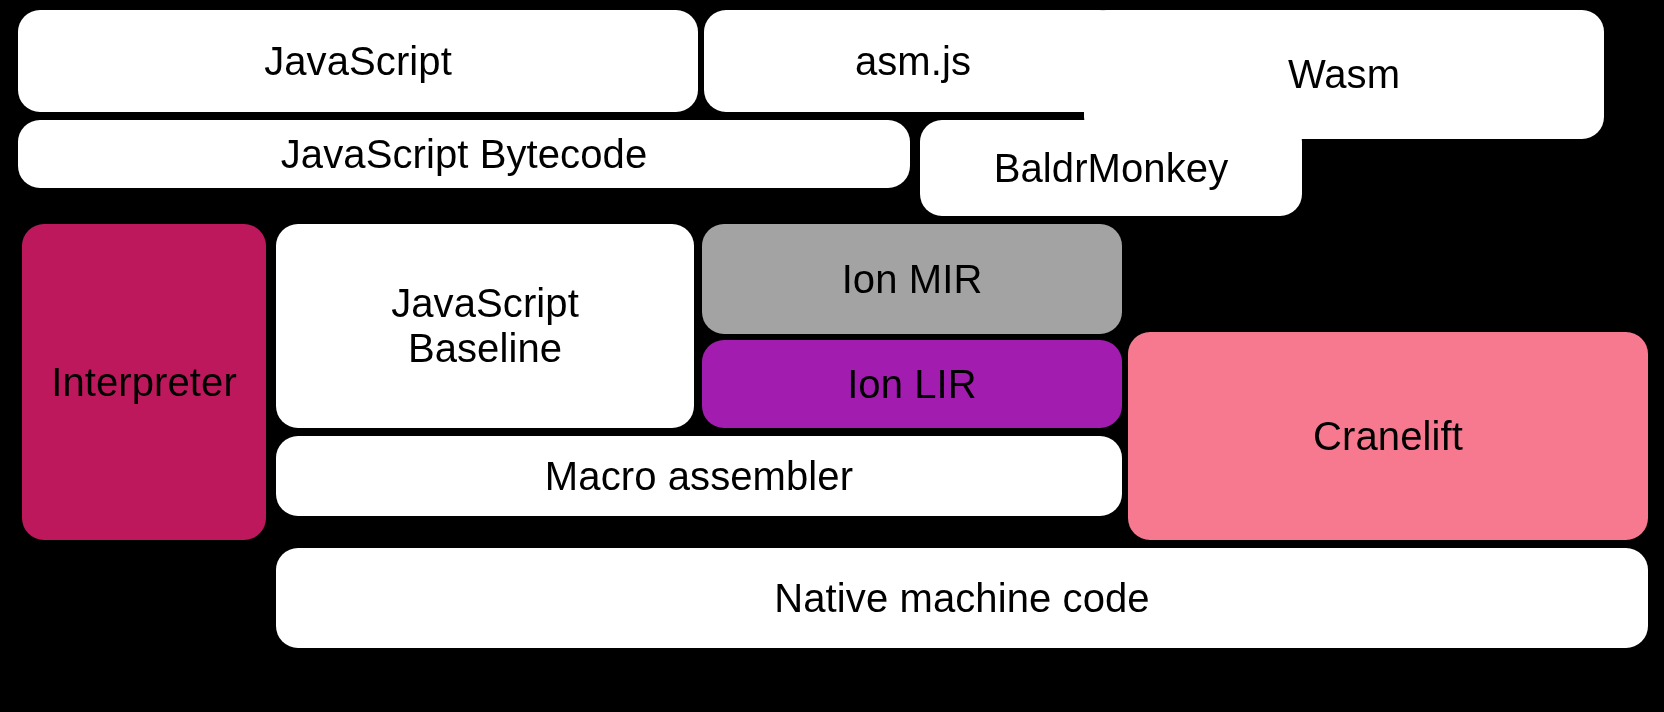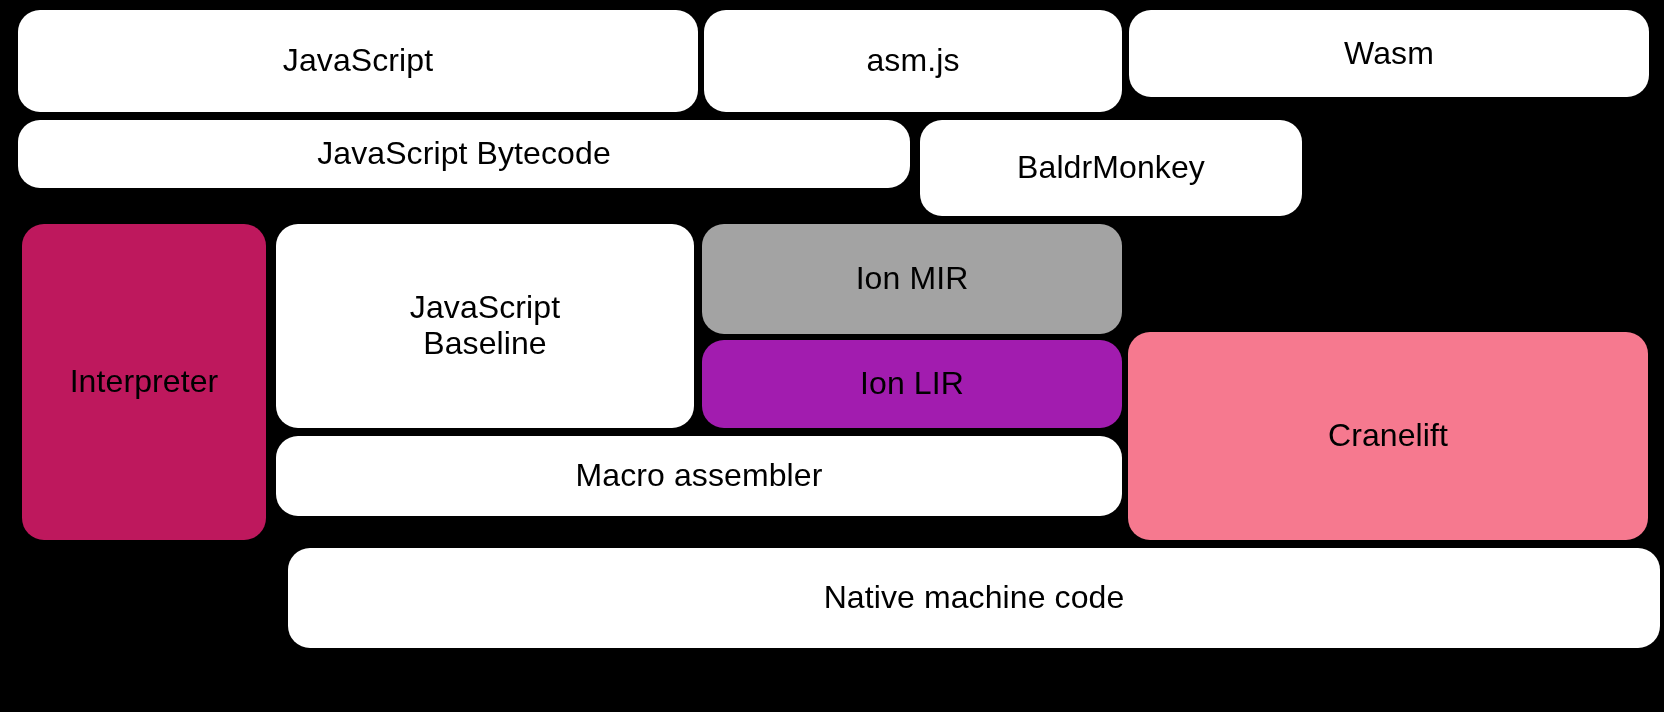--- a/index.html
+++ b/index.html
@@ -17,42 +17,42 @@
   }
   .box {
     position: absolute;
     box-sizing: border-box;
     display: flex;
     align-items: center;
     justify-content: center;
     text-align: center;
     border-radius: 22px;
     color: #000000;
-    font-size: 32px;
+    font-size: 40px;
     line-height: 1.12;
     font-weight: 400;
     letter-spacing: 0.1px;
     white-space: pre-line;
     user-select: none;
   }
   .box.fill-white  { background: #FFFFFF; }
   .box.fill-gray   { background: #EAEAEA; }
   .box.fill-green  { background: #6FC04A; }
   .box.fill-pink   { background: #F6798F; }
 </style>
 </head>
 <body>
 
 <div id="stage" style="background: rgb(0, 0, 0);">
     <div class="box fill-white" style="left: 18px; top: 10px; width: 680px; height: 102px; background: rgb(255, 255, 255); color: rgb(0, 0, 0);"><span>JavaScript</span></div>
     <div class="box fill-white" style="left: 704px; top: 10px; width: 418px; height: 102px; background: rgb(255, 255, 255); color: rgb(0, 0, 0);"><span>asm.js</span></div>
-    <div class="box fill-white" style="left: 1129px; top: 10px; width: 520px; height: 87px; background: rgb(255, 255, 255); color: rgb(0, 0, 0);"><span>Wasm</span></div>
+    <div class="box fill-white" style="left: 1084px; top: 10px; width: 520px; height: 129px; background: rgb(255, 255, 255); color: rgb(0, 0, 0);"><span>Wasm</span></div>
     <div class="box fill-white" style="left: 18px; top: 120px; width: 892px; height: 68px; background: rgb(255, 255, 255); color: rgb(0, 0, 0);"><span>JavaScript Bytecode</span></div>
     <div class="box fill-white" style="left: 920px; top: 120px; width: 382px; height: 96px; background: rgb(255, 255, 255); color: rgb(0, 0, 0);"><span>BaldrMonkey</span></div>
     <div class="box fill-gray" style="left: 22px; top: 224px; width: 244px; height: 316px; background: #be185d; color: rgb(0, 0, 0);"><span>Interpreter</span></div>
     <div class="box fill-white" style="left: 276px; top: 224px; width: 418px; height: 204px; background: rgb(255, 255, 255); color: rgb(0, 0, 0);"><span>JavaScript
 Baseline</span></div>
     <div class="box fill-green" style="left: 702px; top: 224px; width: 420px; height: 110px; background: #a3a3a3; color: rgb(0, 0, 0);"><span>Ion MIR</span></div>
     <div class="box fill-green" style="left: 702px; top: 340px; width: 420px; height: 88px; background: #a21caf; color: rgb(0, 0, 0);"><span>Ion LIR</span></div>
     <div class="box fill-white" style="left: 276px; top: 436px; width: 846px; height: 80px; background: rgb(255, 255, 255); color: rgb(0, 0, 0);"><span>Macro assembler</span></div>
     <div class="box fill-pink" style="left: 1128px; top: 332px; width: 520px; height: 208px; background: rgb(246, 121, 143); color: rgb(0, 0, 0);"><span>Cranelift</span></div>
-    <div class="box fill-white" style="left: 276px; top: 548px; width: 1372px; height: 100px; background: rgb(255, 255, 255); color: rgb(0, 0, 0); margin-left: 12px;"><span>Native machine code</span></div>
+    <div class="box fill-white" style="left: 276px; top: 548px; width: 1372px; height: 100px; background: rgb(255, 255, 255); color: rgb(0, 0, 0);"><span>Native machine code</span></div>
   </div>
 
 </body></html>

